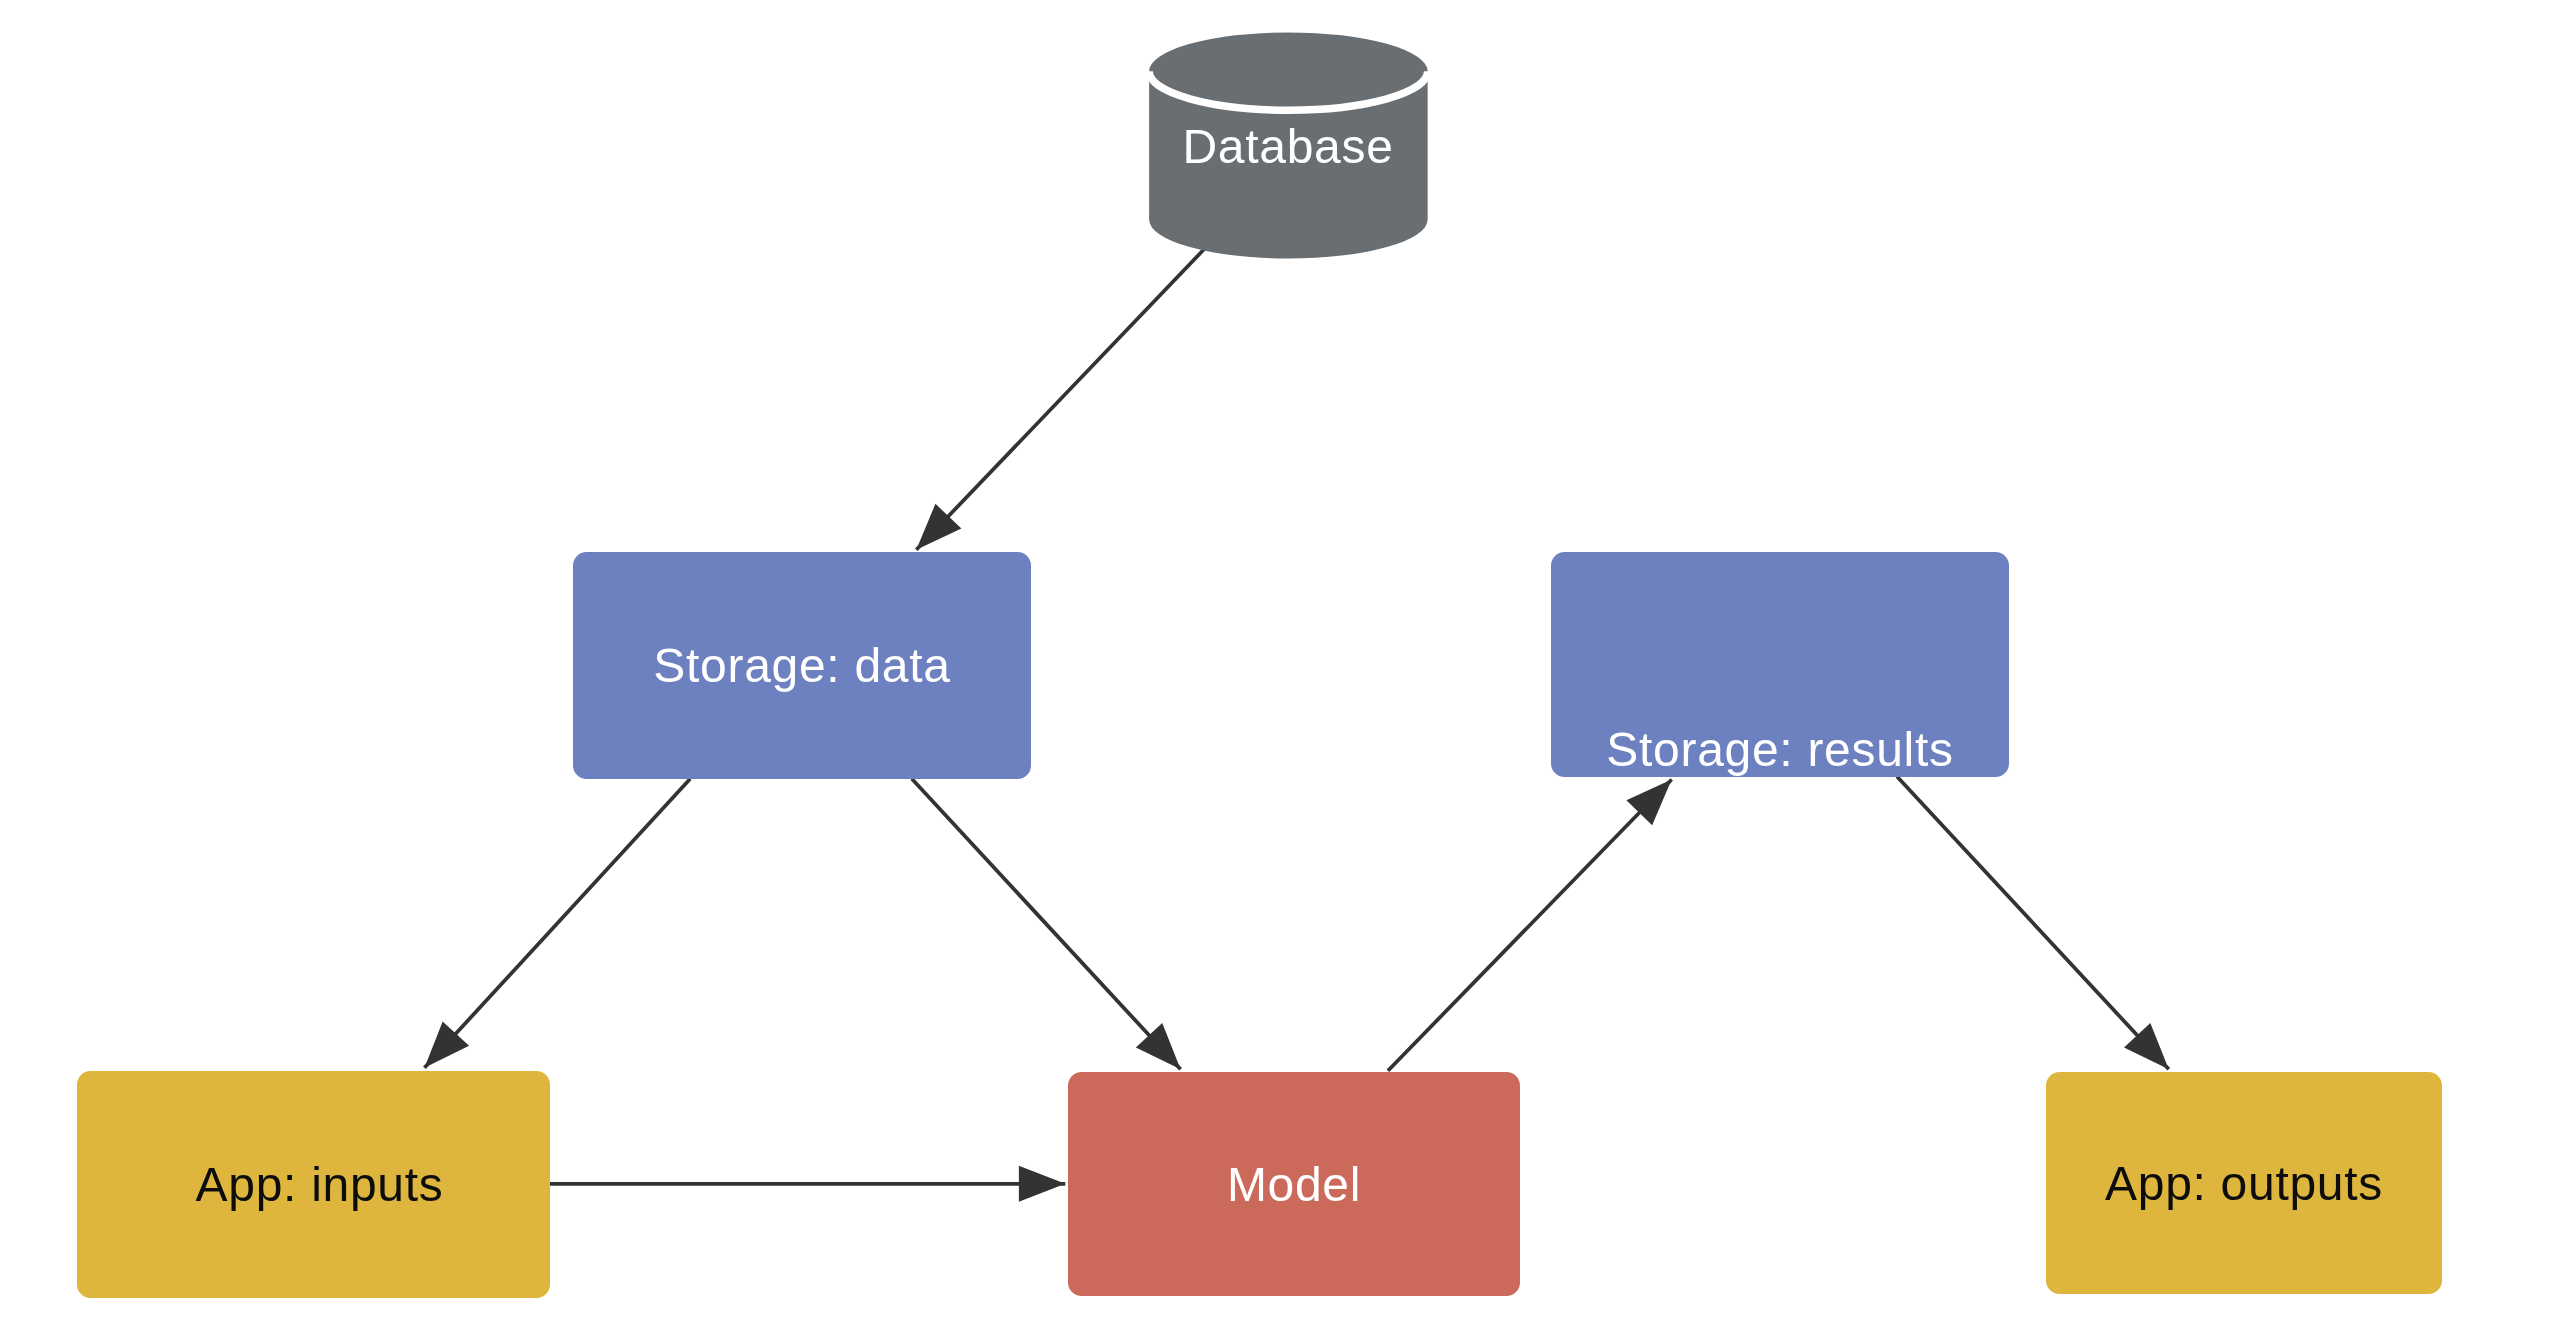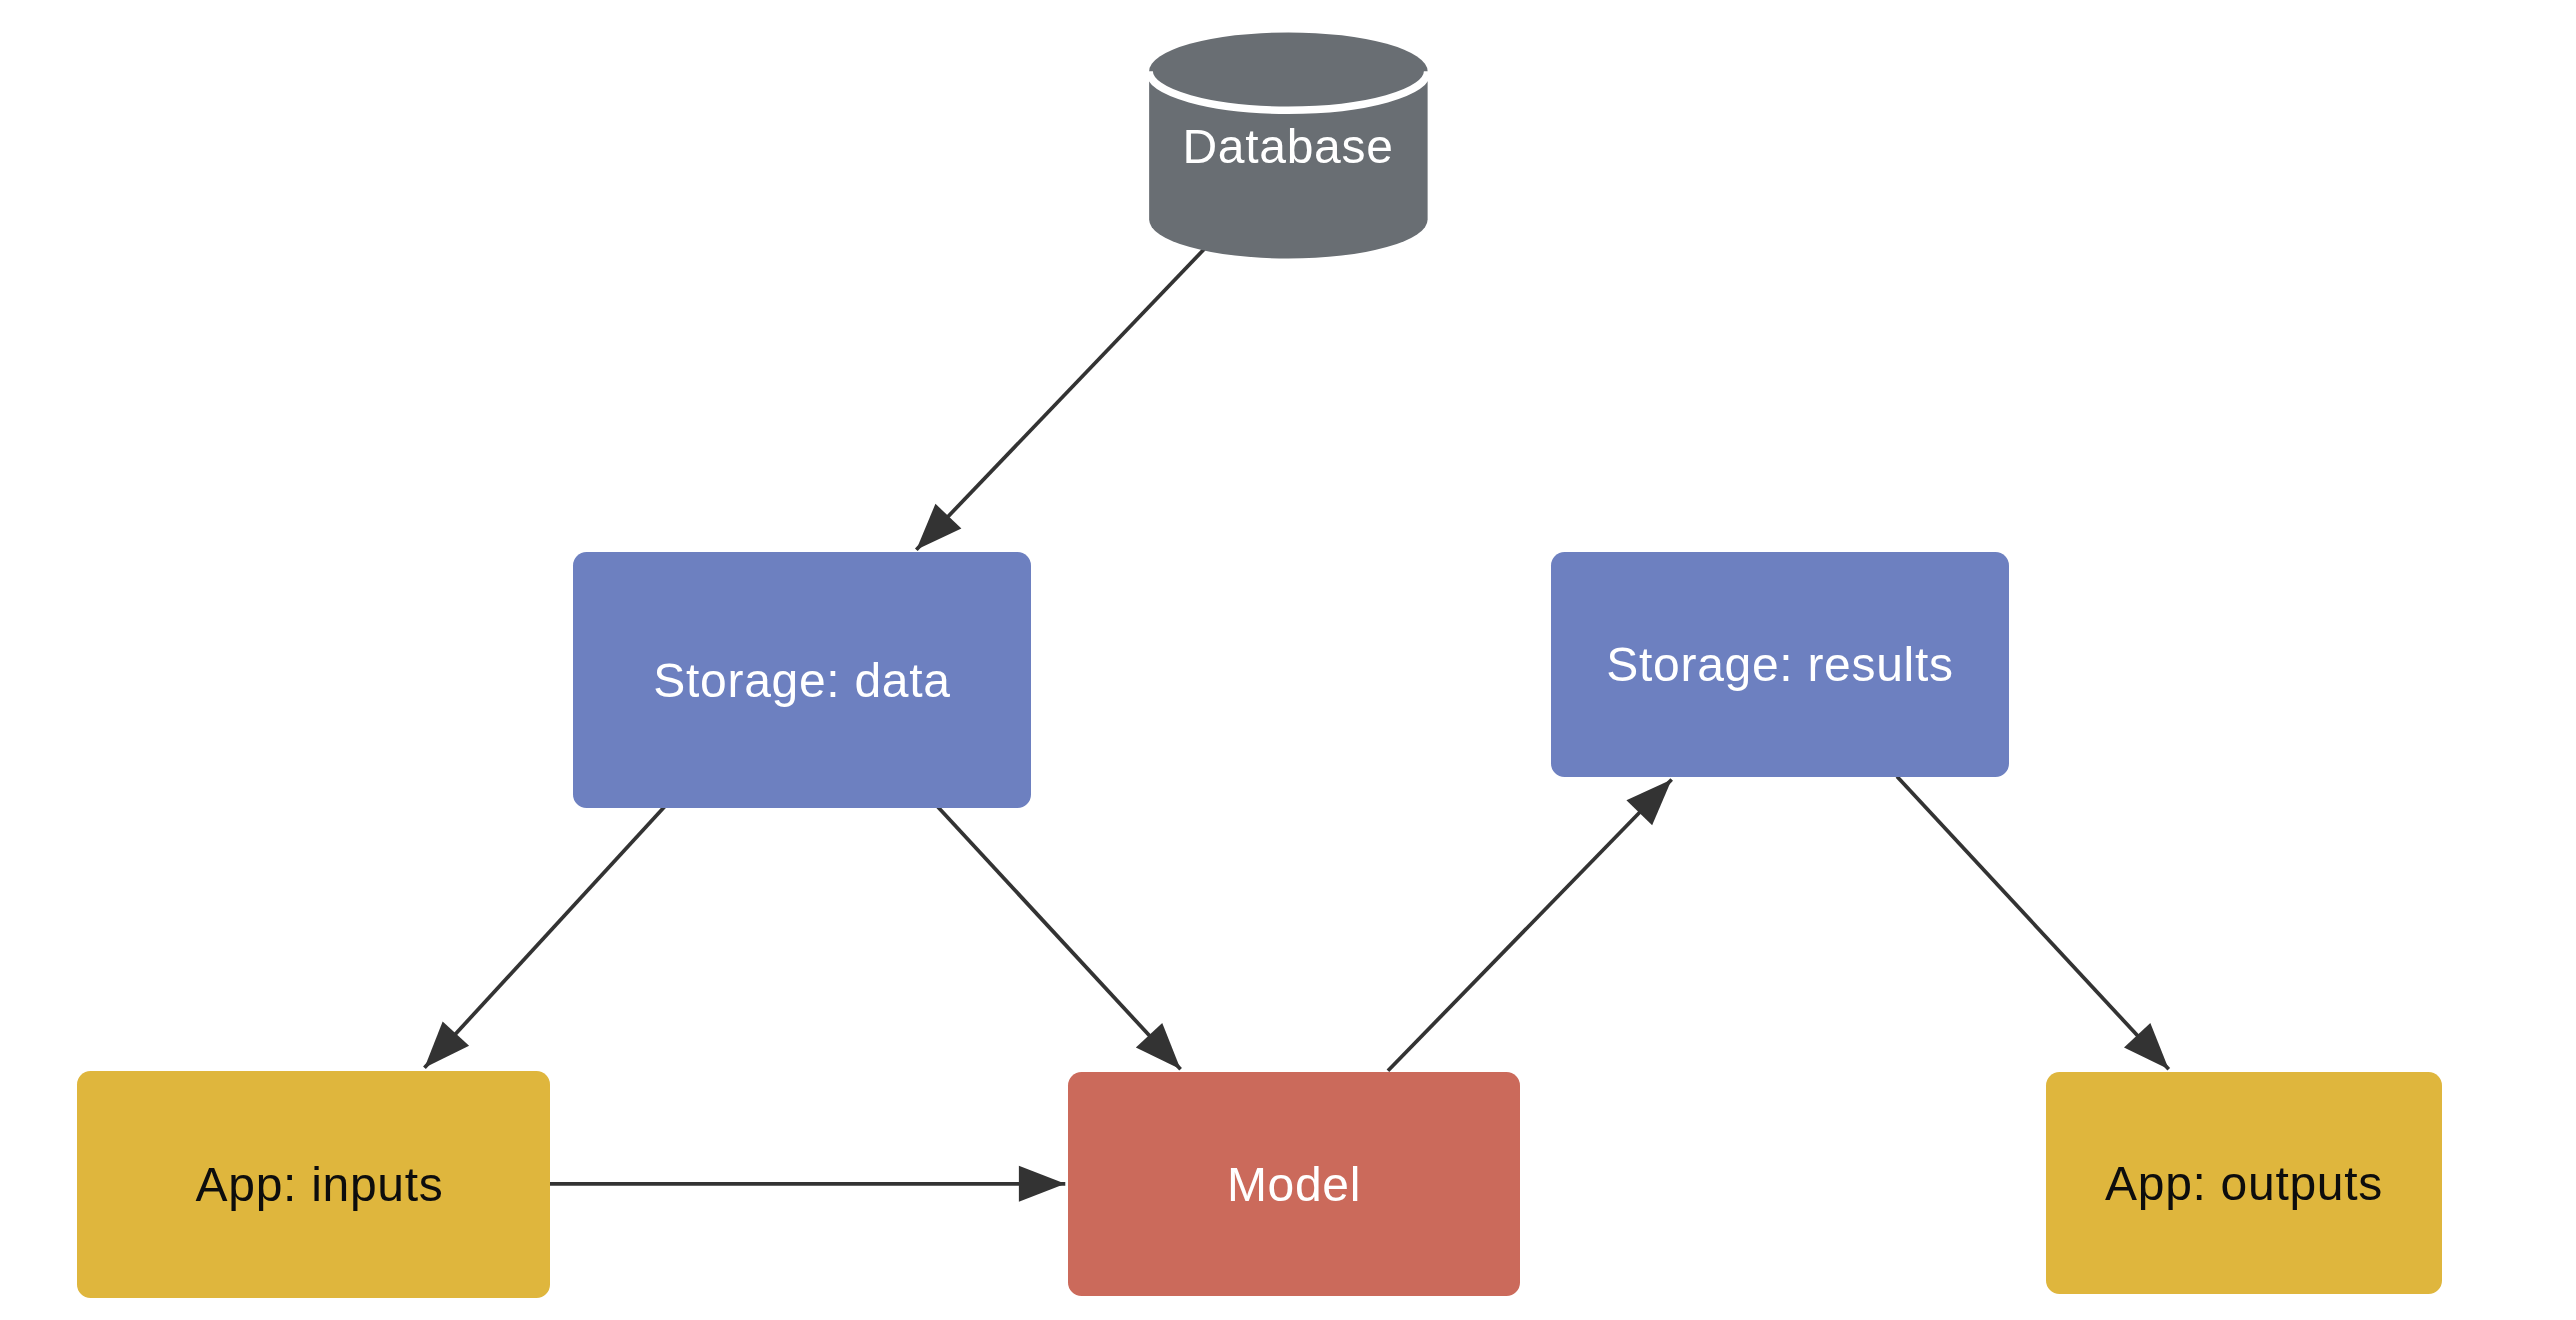--- a/index.html
+++ b/index.html
@@ -56,25 +56,25 @@
     <g>
       <path d="M1535,95 A186,52 0 0 1 1907,95 L1907,293 A186,52 0 0 1 1535,293 Z" style="fill:var(--node-gray)"></path>
       <path d="M1535,95 A186,52 0 0 0 1907,95" style="fill:none;stroke:#ffffff;stroke-width:10"></path>
     </g>
   </svg>
 
   <div class="db-label" style="left:1149px;top:109px;width:278px;height:75px;">
     <span>Database</span>
   </div>
 
-  <div class="node node-blue" style="left:573px;top:552px;width:458px;height:256px;">
+  <div class="node node-blue" style="left:573px;top:552px;width:458px;height:227px;">
     <span>Storage: data</span>
   </div>
 
-  <div class="node node-blue" style="left:1551px;top:552px;width:458px;height:225px;">
+  <div class="node node-blue" style="left:1551px;top:552px;width:458px;height:225px;align-items:flex-end;">
     <span>Storage: results</span>
   </div>
 
   <div class="node node-yellow" style="left:77px;top:1071px;width:461px;height:227px;padding-left:12px;">
     <span>App: inputs</span>
   </div>
 
   <div class="node node-red" style="left:1068px;top:1072px;width:452px;height:224px;">
     <span>Model</span>
   </div>

